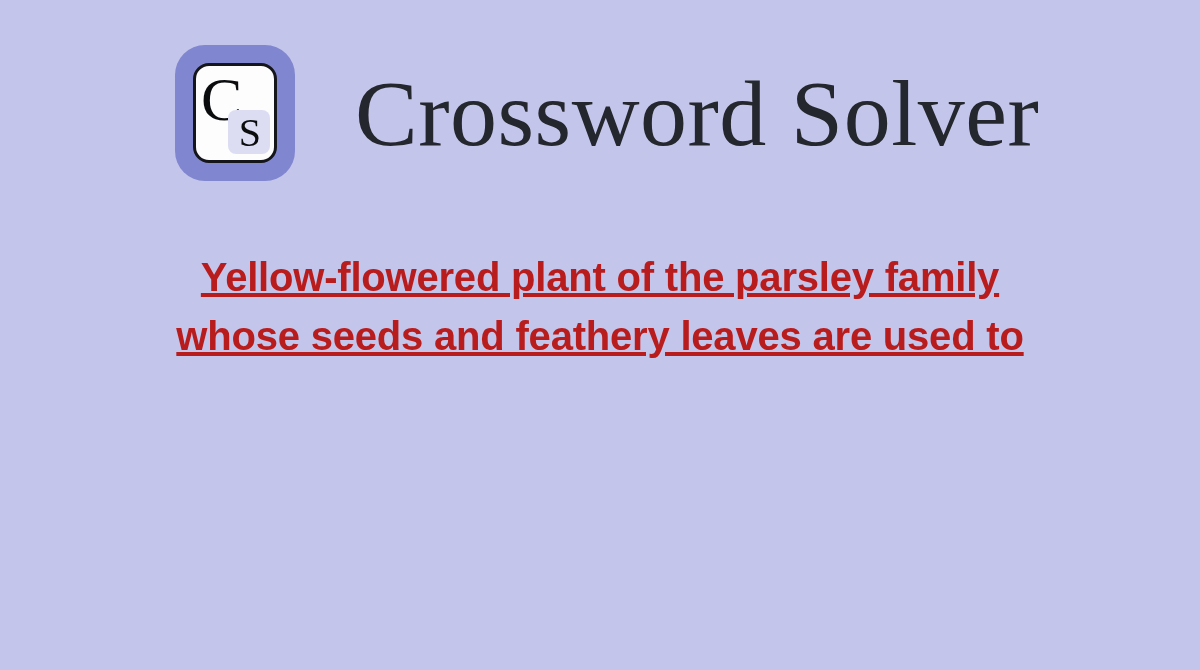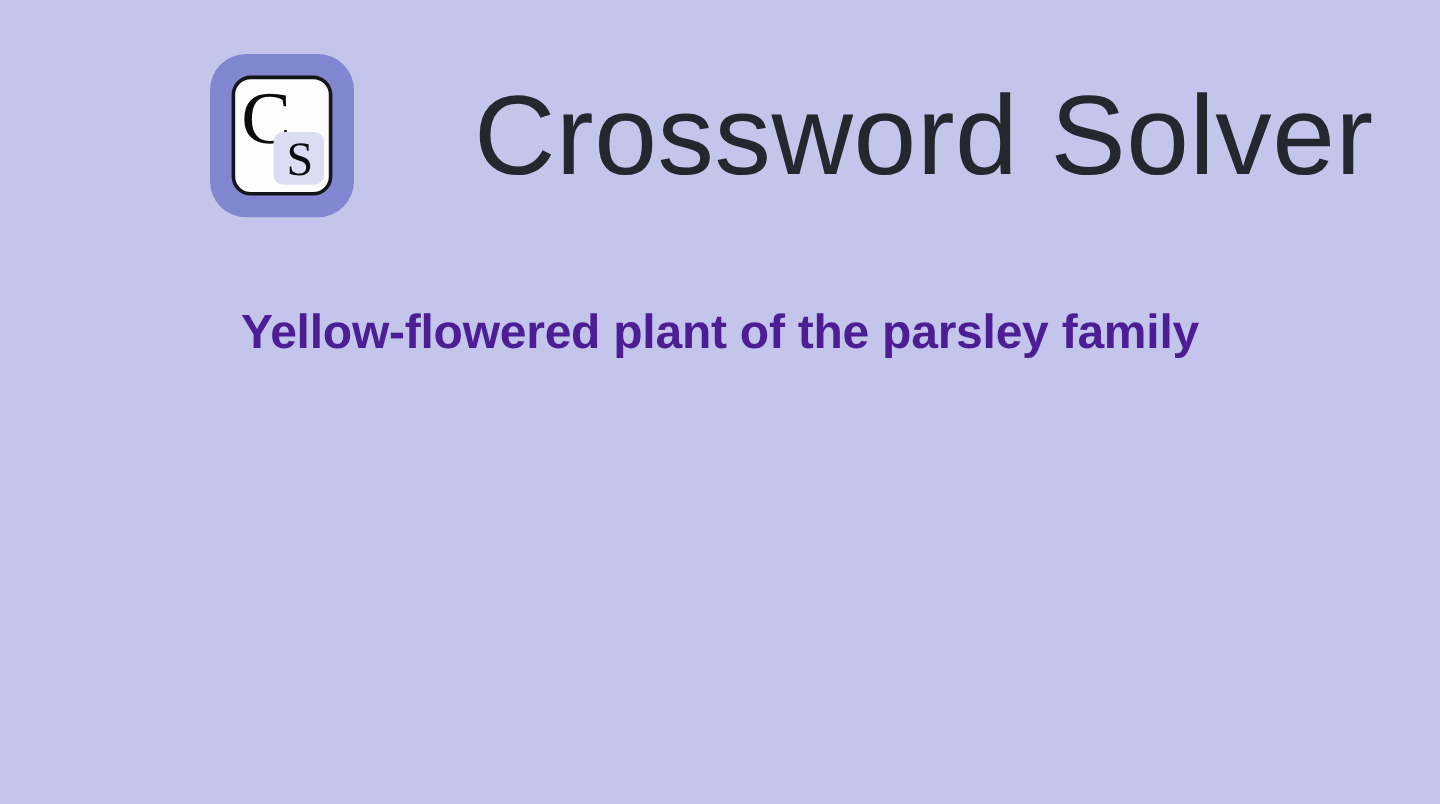--- a/index.html
+++ b/index.html
@@ -78,22 +78,22 @@
     position: absolute;
     right: 13px;
     bottom: 7px;
     font-family: "Liberation Serif", "DejaVu Serif", serif;
     font-size: 40px;
     line-height: 40px;
     color: #0b0c0e;
   }
 
   .site-title {
-    margin-left: 100px;
-    font-family: Liberation Sans, sans-serif;
+    margin-left: 60px;
+    font-family: Liberation Serif, serif;
     font-size: 94px;
     line-height: 94px;
     font-weight: normal;
     color: #24272d;
     letter-spacing: 0.5px;
     white-space: nowrap;
   }
 
   
   .clue-block {
@@ -101,23 +101,24 @@
     left: 100px;
     top: 248px;
     width: 1000px;
     text-align: center;
   }
   .clue-text {
     font-family: "Liberation Sans", sans-serif;
     font-size: 40px;
     line-height: 59px;
     font-weight: bold;
-    color: #4c1d95;
+    color: #b91c1c;
     letter-spacing: -0.2px;
     margin: 0;
+    text-decoration: underline;
   }
   .clue-suffix {
     display: block;
   }
 </style>
 </head>
 <body>
 
 <div class="page">
 
@@ -130,15 +131,16 @@
         <span class="logo-s">S</span>
       </div>
     </div>
 
     <div class="site-title">Crossword Solver</div>
 
   </div>
 
   <div class="clue-block">
     <div class="clue-text">Yellow-flowered plant of the parsley family</div>
+    <div class="clue-text">whose seeds and feathery leaves are used to</div>
   </div>
 
 </div>
 
 </body></html>

